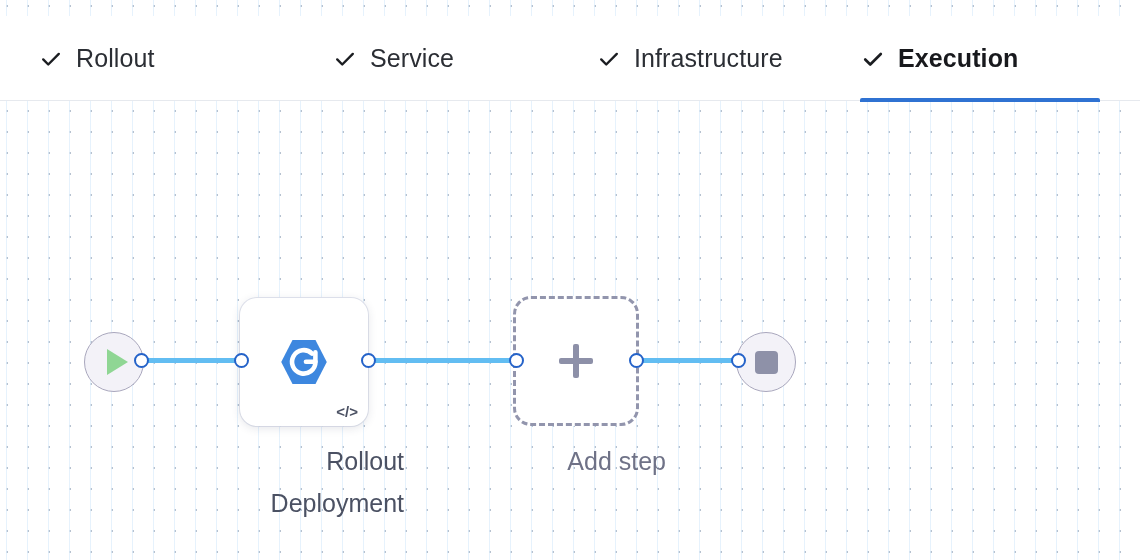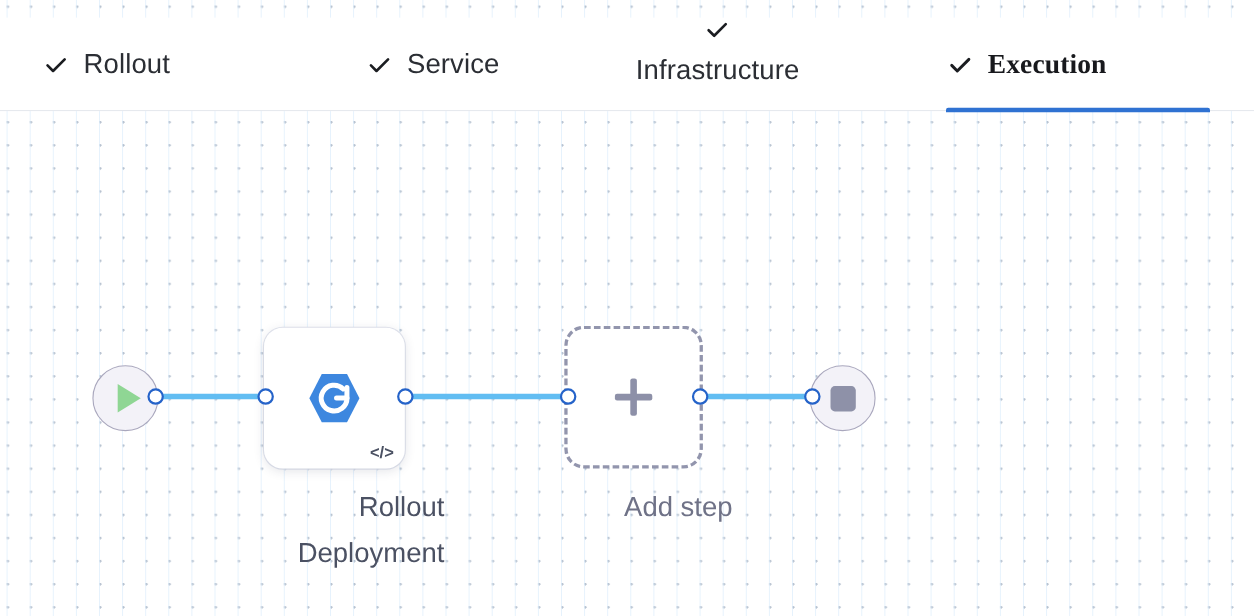--- a/index.html
+++ b/index.html
@@ -68,37 +68,36 @@
     font-size: 25px;
     line-height: 1;
     color: #2b2e34;
     letter-spacing: 0.1px;
     white-space: nowrap;
   }
 
   .tab.is-active .tab-label {
     font-weight: 700;
     color: #18191d;
-    font-family: Liberation Serif, serif;
   }
 
   .tab-underline {
     position: absolute;
     left: 0;
     bottom: -1px;
     height: 4px;
     width: 100%;
     background: #2f72d2;
     border-radius: 2px 2px 0 0;
   }
 
   
   #tab-0 { left: 38px;  }
   #tab-1 { left: 332px; text-align: right; }
-  #tab-2 { left: 576px; flex-direction: column; }
+  #tab-2 { left: 596px; }
   #tab-3 { left: 860px; width: 240px; }
 
   
   .flow { position: absolute; inset: 0; z-index: 2; }
 
   .edge {
     position: absolute;
     height: 5px;
     background: #62bdf2;
     border-radius: 3px;

